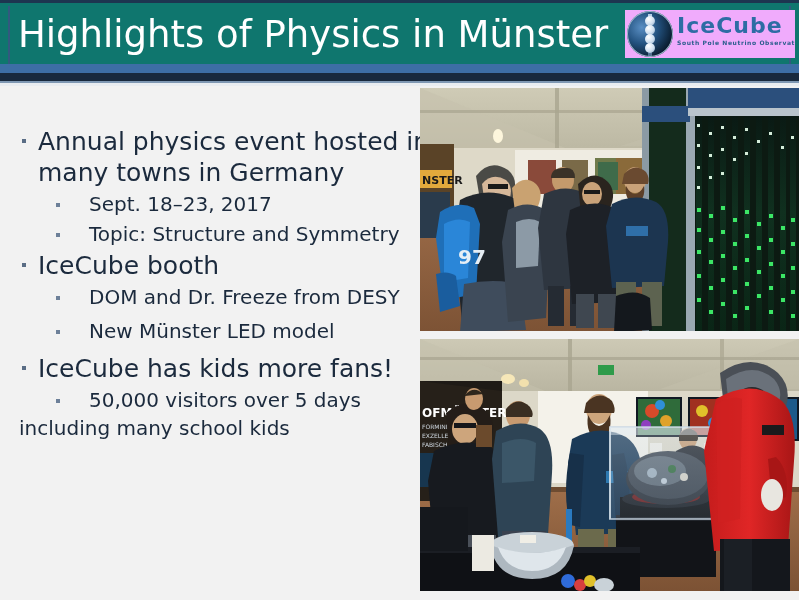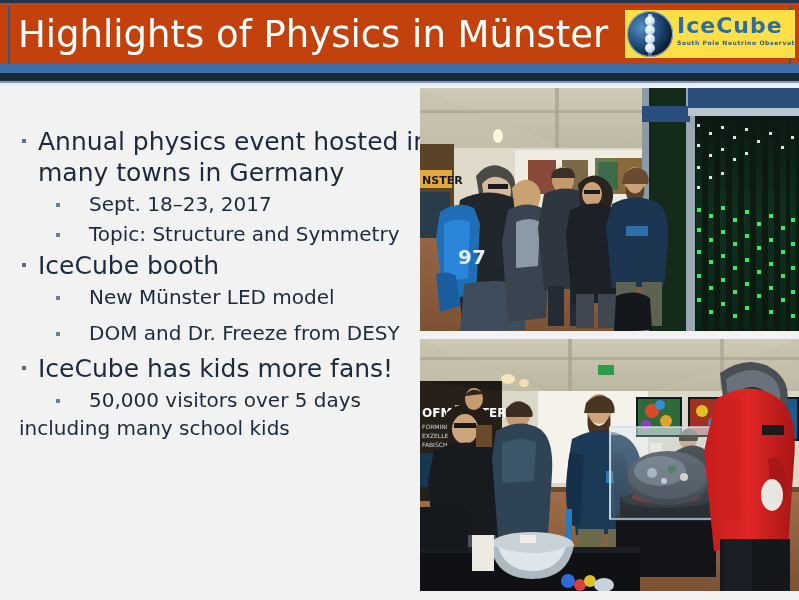--- a/index.html
+++ b/index.html
@@ -20,21 +20,21 @@
     background: #f2f2f2;
     overflow: hidden;
   }
 
   
   .title-bar {
     position: absolute;
     left: 0; top: 0;
     width: 799px;
     height: 64px;
-    background: #c2410c;
+    background: #0f766e;
     border-top: 3px solid #1d3550;
   }
   .title-bar-inner {
     position: absolute;
     left: 8px; top: 3px; right: 8px; bottom: 0;
     border-left: 2px solid #32597f;
     border-right: 2px solid #32597f;
     box-sizing: border-box;
   }
   .title-text {
@@ -73,21 +73,21 @@
     background: #e9edf1;
   }
 
   
   .logo {
     position: absolute;
     left: 625px;
     top: 10px;
     width: 170px;
     height: 48px;
-    background: #fde047;
+    background: #f0abfc;
     overflow: hidden;
   }
   .logo-globe {
     position: absolute;
     left: 2px; top: 1px;
     width: 46px; height: 46px;
     border-radius: 50%;
     background:
       radial-gradient(circle at 32% 36%, #5a8fc4 0%, #23527f 38%, #0b1f33 72%, #050d16 100%);
     box-shadow: 0 0 0 1px #9fb7cc inset;
@@ -234,28 +234,28 @@
     <div class="b2">
       <span class="mk"></span>
       <span class="tx">Topic: Structure and Symmetry</span>
     </div>
 
     <div class="b1">
       <span class="mk"></span>
       <span>IceCube booth</span>
     </div>
 
+    <div class="b2" style="margin-bottom:6px">
+      <span class="mk"></span>
+      <span class="tx">DOM and Dr. Freeze from DESY</span>
+    </div>
+
     <div class="b2" style="margin-bottom:8px">
       <span class="mk"></span>
       <span class="tx">New Münster LED model</span>
-    </div>
-
-    <div class="b2" style="margin-bottom:6px">
-      <span class="mk"></span>
-      <span class="tx">DOM and Dr. Freeze from DESY</span>
     </div>
 
     <div class="b1">
       <span class="mk"></span>
       <span>IceCube has kids more fans!</span>
     </div>
 
     <div class="b2" style="margin-bottom:8px">
       <span class="mk"></span>
       <span class="tx">50,000 visitors over 5 days including many school kids</span>

